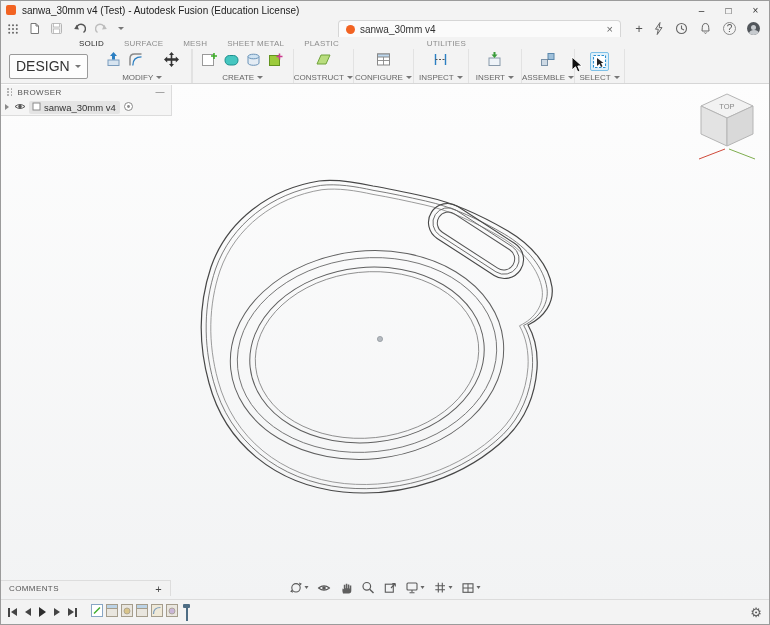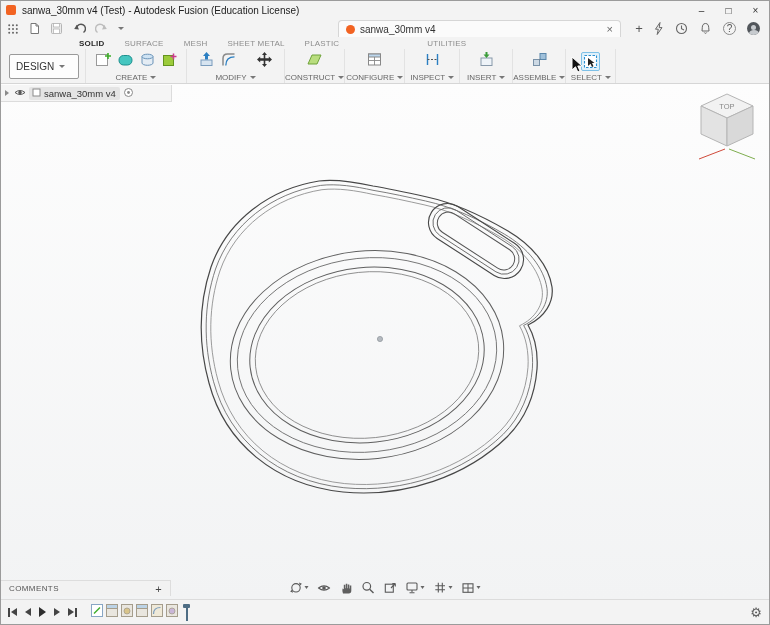--- a/index.html
+++ b/index.html
@@ -30,29 +30,29 @@
   .qr-icons{margin-left:auto;display:flex;align-items:center;gap:11px;padding-right:9px;}
   .help-glyph{font-size:10px;color:#555;border:1px solid #8a8a8a;border-radius:50%;width:11px;height:11px;
               display:flex;align-items:center;justify-content:center;line-height:1;}
   .avatar{width:13px;height:13px;border-radius:50%;background:#51565b;position:relative;overflow:hidden;}
   .avatar::before{content:"";position:absolute;left:4px;top:2.5px;width:5px;height:5px;border-radius:50%;background:#c7cbcf;}
   .avatar::after{content:"";position:absolute;left:1.5px;top:8px;width:10px;height:7px;border-radius:50%;background:#c7cbcf;}
 
   
   .rtabs{position:absolute;left:0;top:37px;right:0;height:11px;background:#f3f3f3;display:flex;
          align-items:center;gap:20px;padding-left:78px;font-size:8px;color:#8d8d8d;letter-spacing:.2px;}
-  .rtab.active{color:#2b2b2b;font-weight:bold;}
+  .rtab.active{color:#2b2b2b;font-weight:normal;}
   .rtab.gap{margin-left:12px;margin-top:28px;}
 
   
   .toolbar{position:absolute;left:0;top:48px;right:0;height:34px;background:#f3f3f3;
            border-bottom:1px solid #d6d6d6;display:flex;align-items:stretch;padding-left:8px;}
   .design-btn{align-self:center;height:23px;min-width:56px;border:1px solid #9a9a9a;border-radius:2px;
-              background:#fdfdfd;display:flex;align-items:center;gap:5px;
-              font-size:10px;color:#333;padding:0 6px;margin-right:6px;}
+              background:#fdfdfd;display:flex;align-items:center;justify-content:center;gap:5px;
+              font-size:14px;color:#333;padding:0 6px;margin-right:6px;}
   .caret{width:0;height:0;border-left:3px solid transparent;border-right:3px solid transparent;
          border-top:3.5px solid #777;flex:0 0 auto;}
   .tgroup{display:flex;flex-direction:column;align-items:center;justify-content:flex-start;
           padding-top:3px;border-right:1px solid #e2e2e2;box-sizing:border-box;}
   .tgroup.first{border-left:1px solid #e2e2e2;}
   .ticons{height:19px;display:flex;align-items:center;gap:5px;}
   .glabel{margin-top:2px;font-size:8px;color:#666;display:flex;align-items:center;gap:3px;}
   .tool-hover{background:#dff0fa;border:1px solid #7dc0e7;border-radius:2px;display:flex;padding:0px;}
 
   
@@ -203,20 +203,46 @@
     <span class="rtab gap">MANAGE</span>
     <span class="rtab">UTILITIES</span>
   </div>
 
   <div class="toolbar">
     <div class="design-btn">
       <span>DESIGN</span>
       <span class="caret"></span>
     </div>
 
+    <div class="tgroup" style="min-width:98px">
+      <div class="ticons">
+        <span>
+          <svg width="17" height="17" viewBox="0 0 17 17">
+              <rect x="3" y="9" width="11" height="5.5" fill="#d7e4f0" stroke="#7a9cbd" stroke-width="1"></rect>
+              <polygon points="8.5,1 12,5 10,5 10,8.5 7,8.5 7,5 5,5" fill="#2b7fc2"></polygon>
+            </svg>
+        </span>
+        <span>
+          <svg width="17" height="17" viewBox="0 0 17 17">
+              <path d="M3,14.5 L3,7.5 Q3,3 7.5,3 L14.5,3" fill="none" stroke="#8a8a8a" stroke-width="1.5"></path>
+              <path d="M5.8,14.5 Q5.8,5.8 14.5,5.8" fill="none" stroke="#2b7fc2" stroke-width="1.3"></path>
+            </svg>
+        </span>
+        <span style="margin-left:14px">
+          <svg width="17" height="17" viewBox="0 0 17 17">
+              <path d="M8.5,1 L11,4 H9.3 V7.2 H12.8 V5.5 L16,8.5 L12.8,11.5 V9.8 H9.3 V13 H11 L8.5,16 L6,13 H7.7 V9.8 H4.2 V11.5 L1,8.5 L4.2,5.5 V7.2 H7.7 V4 H6 Z" fill="#333"></path>
+            </svg>
+        </span>
+      </div>
+      <div class="glabel">
+        <span>MODIFY</span>
+        <span class="caret"></span>
+      </div>
+    </div>
+
     <div class="tgroup first" style="min-width:102px">
       <div class="ticons">
         <span>
           <svg width="17" height="17" viewBox="0 0 17 17">
               <rect x="1.5" y="3.5" width="11" height="11" fill="#fff" stroke="#999" stroke-width="1"></rect>
               <path d="M13,2 V8 M10,5 H16" stroke="#3fae2a" stroke-width="1.6" fill="none"></path>
             </svg>
         </span>
         <span>
           <svg width="17" height="17" viewBox="0 0 17 17">
@@ -231,46 +257,20 @@
         </span>
         <span>
           <svg width="17" height="17" viewBox="0 0 17 17">
               <rect x="2.5" y="4.5" width="10" height="10" fill="#9ccb3b" stroke="#64941f" stroke-width="1"></rect>
               <path d="M12.5,2.5 V8.5 M9.5,5.5 H15.5" stroke="#cc3b8e" stroke-width="1.5" fill="none"></path>
             </svg>
         </span>
       </div>
       <div class="glabel">
         <span>CREATE</span>
-        <span class="caret"></span>
-      </div>
-    </div>
-
-    <div class="tgroup" style="min-width:98px">
-      <div class="ticons">
-        <span>
-          <svg width="17" height="17" viewBox="0 0 17 17">
-              <rect x="3" y="9" width="11" height="5.5" fill="#d7e4f0" stroke="#7a9cbd" stroke-width="1"></rect>
-              <polygon points="8.5,1 12,5 10,5 10,8.5 7,8.5 7,5 5,5" fill="#2b7fc2"></polygon>
-            </svg>
-        </span>
-        <span>
-          <svg width="17" height="17" viewBox="0 0 17 17">
-              <path d="M3,14.5 L3,7.5 Q3,3 7.5,3 L14.5,3" fill="none" stroke="#8a8a8a" stroke-width="1.5"></path>
-              <path d="M5.8,14.5 Q5.8,5.8 14.5,5.8" fill="none" stroke="#2b7fc2" stroke-width="1.3"></path>
-            </svg>
-        </span>
-        <span style="margin-left:14px">
-          <svg width="17" height="17" viewBox="0 0 17 17">
-              <path d="M8.5,1 L11,4 H9.3 V7.2 H12.8 V5.5 L16,8.5 L12.8,11.5 V9.8 H9.3 V13 H11 L8.5,16 L6,13 H7.7 V9.8 H4.2 V11.5 L1,8.5 L4.2,5.5 V7.2 H7.7 V4 H6 Z" fill="#333"></path>
-            </svg>
-        </span>
-      </div>
-      <div class="glabel">
-        <span>MODIFY</span>
         <span class="caret"></span>
       </div>
     </div>
 
     <div class="tgroup" style="min-width:58px">
       <div class="ticons">
         <span>
           <svg width="17" height="17" viewBox="0 0 17 17">
               <polygon points="2,13 6,4 15,4 11,13" fill="#b9dd7e" stroke="#6fa33a" stroke-width="1"></polygon>
             </svg>
@@ -392,20 +392,32 @@
       <polygon points="40,6 66,18 40,30 14,18" fill="#f2f2f2" stroke="#b5b5b5" stroke-width="1"></polygon>
       <polygon points="14,18 40,30 40,58 14,46" fill="#e3e3e3" stroke="#b5b5b5" stroke-width="1"></polygon>
       <polygon points="40,30 66,18 66,46 40,58" fill="#d9d9d9" stroke="#b5b5b5" stroke-width="1"></polygon>
       <text x="40" y="21" text-anchor="middle" font-size="7.5" fill="#888">TOP</text>
       <path d="M38,61 L12,71" stroke="#d04a3a" stroke-width="1" fill="none"></path>
       <path d="M42,61 L68,71" stroke="#7fae4f" stroke-width="1" fill="none"></path>
     </svg>
   </div>
 
   <div class="browser">
+    <div class="bheader">
+      <span class="grip">
+          <i></i>
+          <i></i>
+          <i></i>
+          <i></i>
+          <i></i>
+          <i></i>
+        </span>
+      <span>BROWSER</span>
+      <span class="bcollapse">—</span>
+    </div>
     <div class="bitem">
       <span class="chev"></span>
       <span>
         <svg width="12" height="9" viewBox="0 0 12 9">
             <path d="M1,4.5 Q6,0.5 11,4.5 Q6,8.5 1,4.5 Z" fill="none" stroke="#555" stroke-width="1"></path>
             <circle cx="6" cy="4.5" r="1.7" fill="#555"></circle>
           </svg>
       </span>
       <span class="bsel">
         <span>

